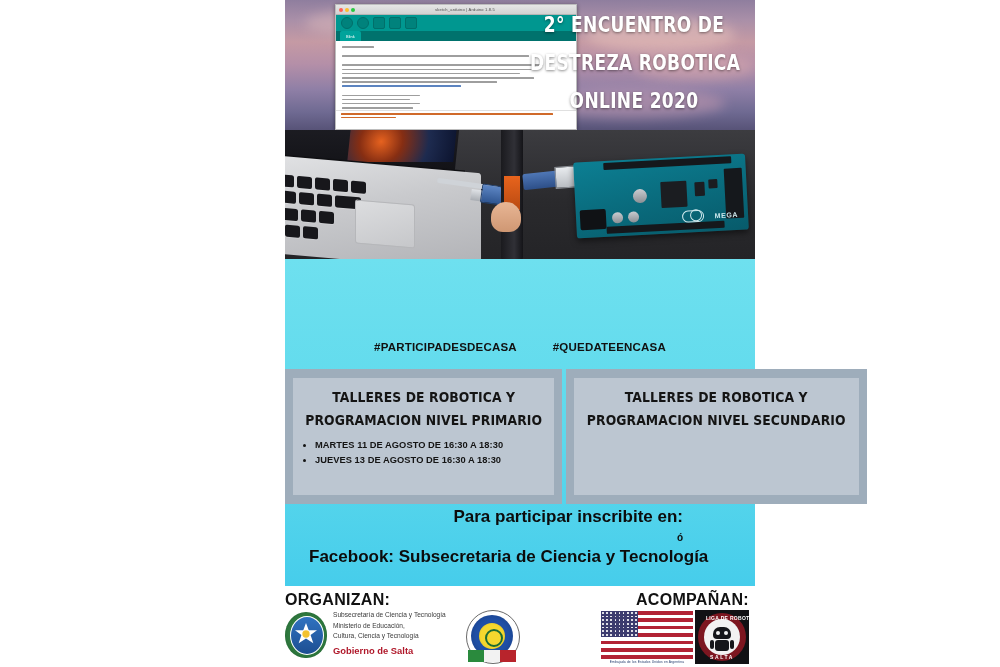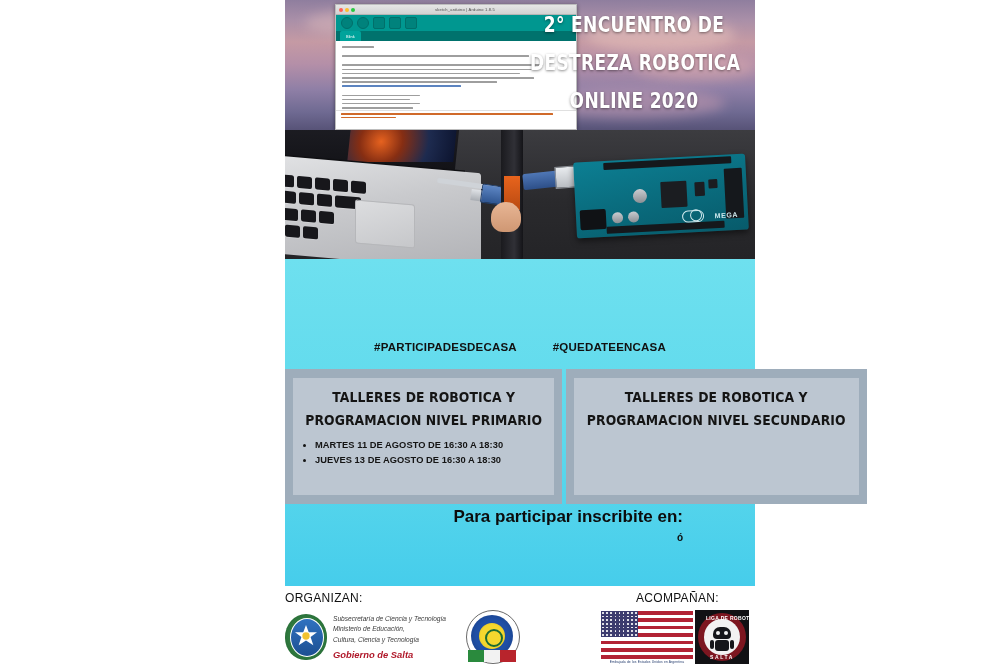--- a/index.html
+++ b/index.html
@@ -488,36 +488,35 @@
   .footer {
     position: absolute;
     left: 0;
     top: 586px;
     width: 1000px;
     height: 81px;
     background: #ffffff;
   }
   .foot-head {
     position: absolute;
-    font-weight: normal;
-    font-size: 12px;
+    font-weight: bold;
+    font-size: 16px;
     color: #111111;
     letter-spacing: .3px;
   }
   .head-org { left: 285px; top: 5px; }
   .head-acc { left: 636px; top: 5px; }
 
   .logo-salta {
     position: absolute;
     left: 285px; top: 24px;
     width: 200px; height: 52px;
     display: flex;
-    align-items: flex-end;
+    align-items: flex-start;
     gap: 6px;
-    font-style: italic;
   }
   .shield {
     position: relative;
     width: 42px; height: 50px;
     flex: 0 0 42px;
   }
   .shield-laurel {
     position: absolute;
     left: 0; top: 2px;
     width: 42px; height: 46px;
@@ -879,20 +878,21 @@
             <div>TALLERES DE ROBOTICA Y</div>
             <div>PROGRAMACION  NIVEL SECUNDARIO</div>
           </div>
         </div>
       </div>
     </div>
 
     <div class="signup">
       <div class="big">Para participar inscribite en:</div>
       <div class="conj">ó</div>
+      <div class="fb">Facebook: Subsecretaria de Ciencia y Tecnología</div>
     </div>
   </div>
 
   <div class="footer">
 
     <div class="foot-head head-org">ORGANIZAN:</div>
     <div class="foot-head head-acc">ACOMPAÑAN:</div>
 
     <div class="logo-salta">
       <div class="shield">

